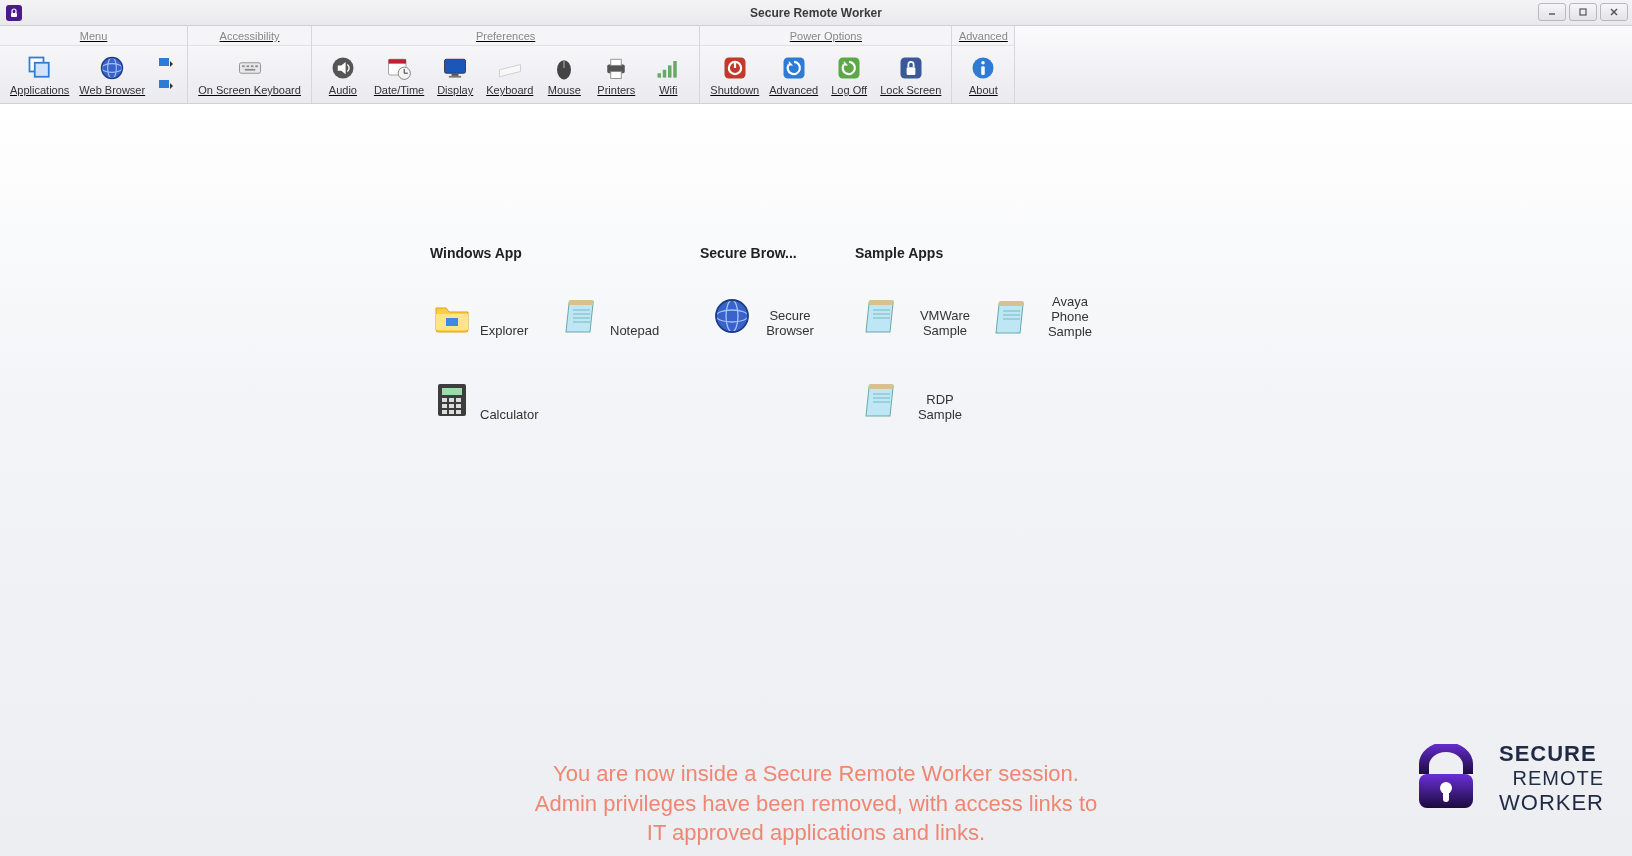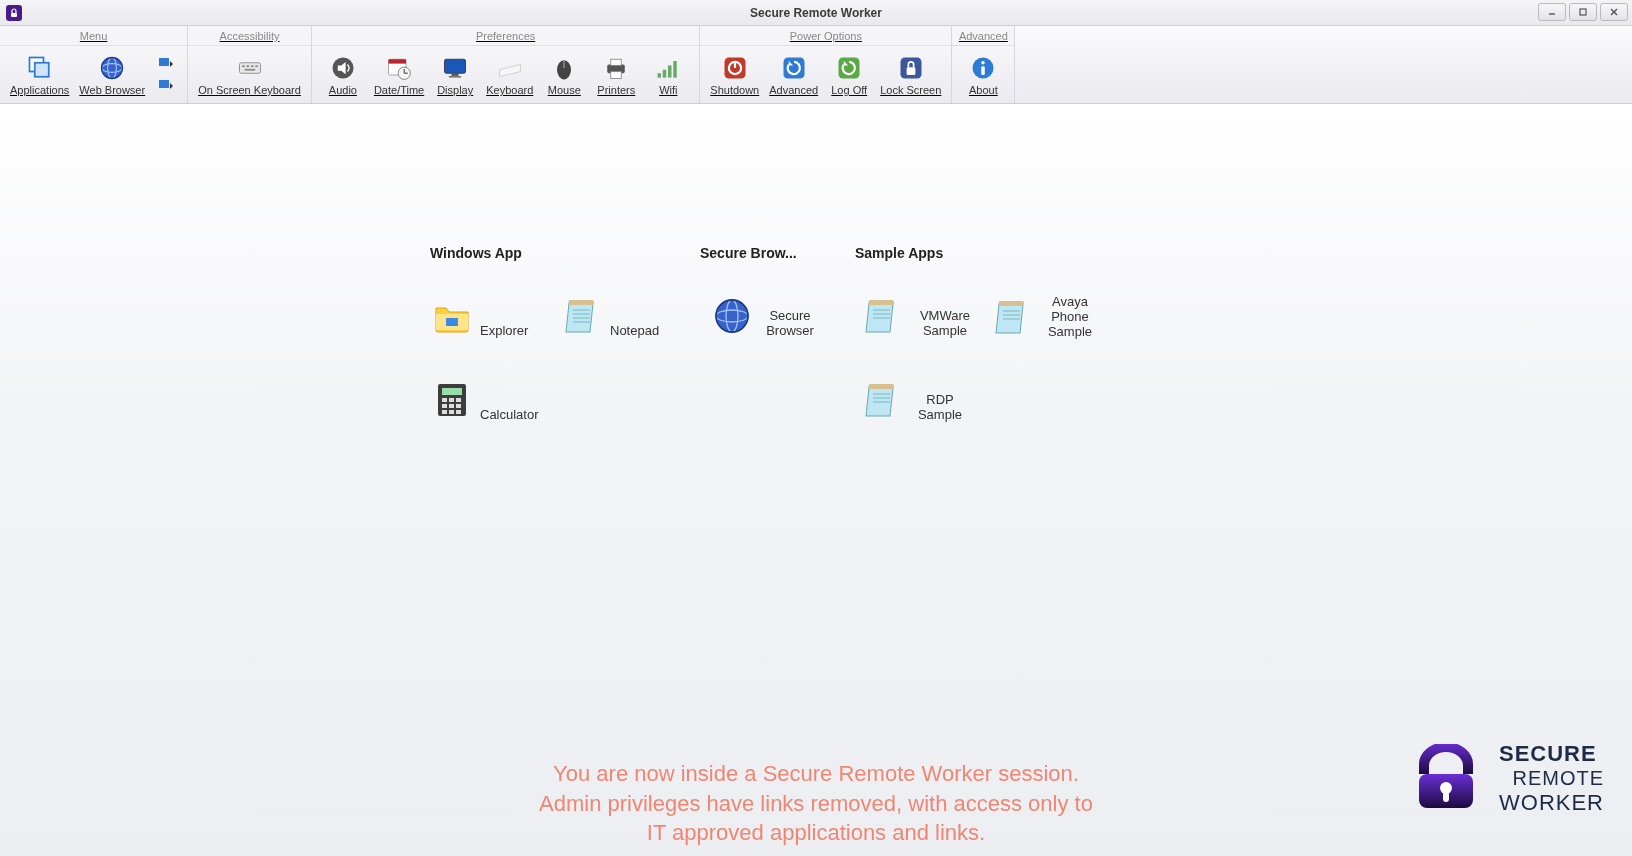--- a/index.html
+++ b/index.html
@@ -495,21 +495,21 @@
             </svg>
           </span>
         <span>Avaya Phone Sample</span>
       </div>
     </div>
 
   </div>
 
   <div class="footer-text">
     <div>You are now inside a Secure Remote Worker session.</div>
-    <div>Admin privileges have links removed, with access only to</div>
+    <div>Admin privileges have been removed, with access links to</div>
     <div>IT approved applications and links.</div>
   </div>
 
   <div class="brand">
     <span class="brand-logo">
       <svg viewBox="0 0 70 70">
         <defs>
             <linearGradient id="g1" x1="0" y1="0" x2="0" y2="1">
               <stop offset="0" stop-color="#6a2ed6"></stop>
               <stop offset="1" stop-color="#1c0b3e"></stop>

